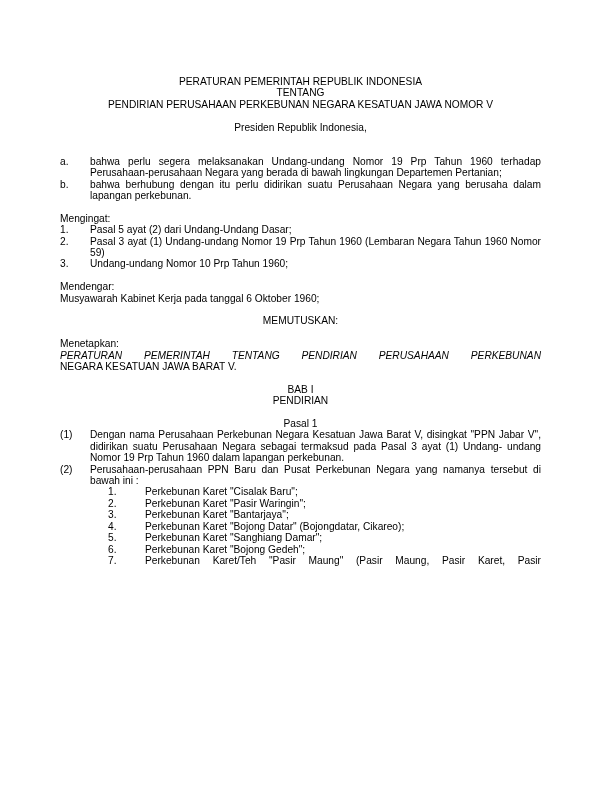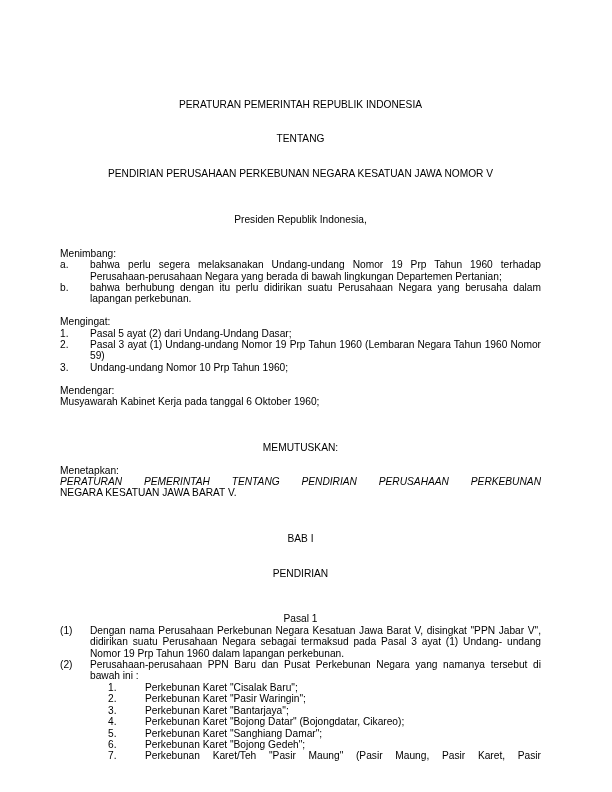--- a/index.html
+++ b/index.html
@@ -2,42 +2,41 @@
 <html><head>
 <meta charset="utf-8">
 <style>
   html, body { margin: 0; padding: 0; background: #ffffff; }
   body {
     width: 612px; height: 792px; position: relative; overflow: hidden;
     font-family: "Liberation Sans", sans-serif; font-size: 10.2px; color: #000;
     line-height: 11.4px;
   }
   .page { position: absolute; left: 60px; top: 76px; width: 481px; }
-  .center { text-align: center; margin-top: 23px; }
+  .center { text-align: center; }
   .gap { height: 11.4px; }
   .row { display: flex; }
   .marker { width: 30px; flex: none; }
   .body { flex: 1; text-align: justify; }
   .sub { display: flex; margin-left: 48px; }
   .sub .marker { width: 37px; }
   .justify-all { text-align: justify; text-align-last: justify; font-style: italic; }
 </style>
 </head>
 <body>
 
 <div class="page">
   <div class="center">PERATURAN PEMERINTAH REPUBLIK INDONESIA</div>
   <div class="center">TENTANG</div>
   <div class="center">PENDIRIAN PERUSAHAAN PERKEBUNAN NEGARA KESATUAN JAWA NOMOR V</div>
   <div class="gap"></div>
   <div class="center">Presiden Republik Indonesia,</div>
   <div class="gap"></div>
   <div class="gap"></div>
 
-  <div>Menimbang:</div>
   <div class="row">
     <span class="marker">a.</span>
     <span class="body" style="text-align-last:left">bahwa perlu segera melaksanakan Undang-undang Nomor 19 Prp Tahun 1960 terhadap Perusahaan-perusahaan Negara yang berada di bawah lingkungan Departemen Pertanian;</span>
   </div>
   <div class="row">
     <span class="marker">b.</span>
     <span class="body" style="text-align-last:left">bahwa berhubung dengan itu perlu didirikan suatu Perusahaan Negara yang berusaha dalam lapangan perkebunan.</span>
   </div>
   <div class="gap"></div>
 

